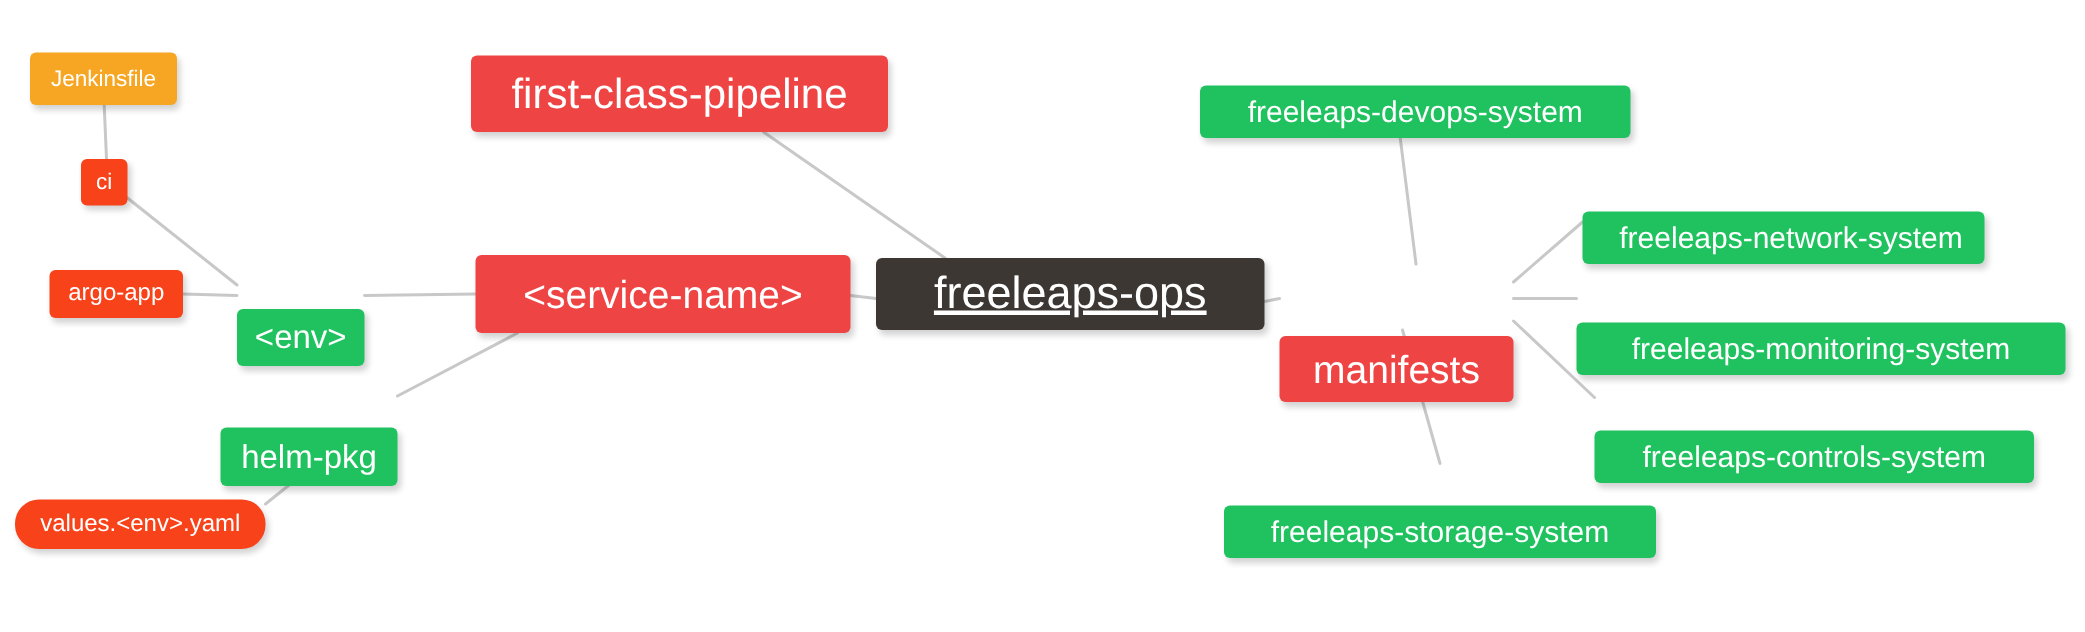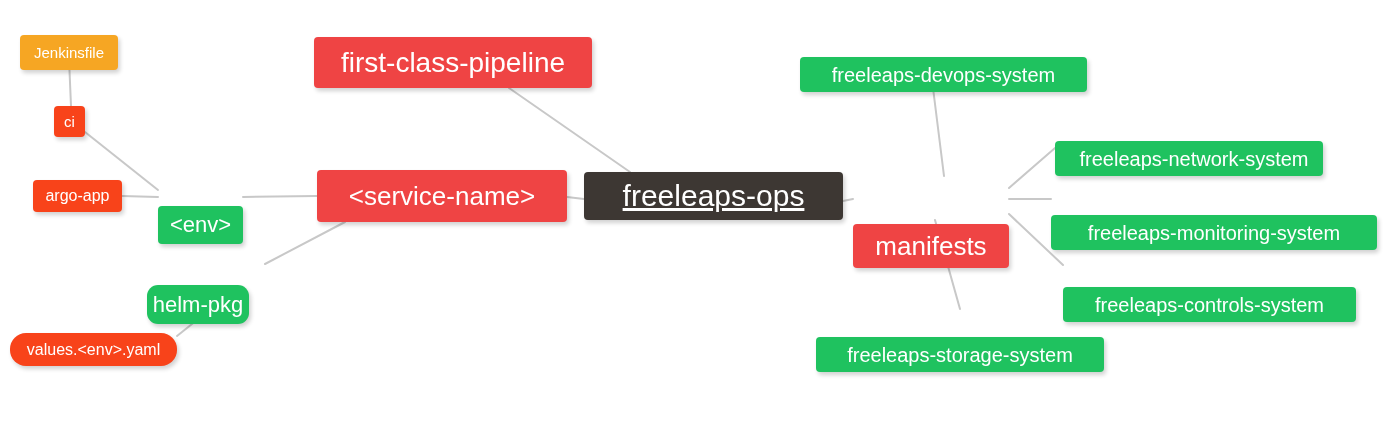--- a/index.html
+++ b/index.html
@@ -80,21 +80,21 @@
       </div>
       <div class="node n-blue" style="left: 317px; top: 170px; width: 250px; height: 52px; font-size: 26px;">
         <span class="node-label">&lt;service-name&gt;</span>
       </div>
       <div class="node n-blue" style="left: 853px; top: 176px; width: 156px; height: 44px; font-size: 26px; margin-top: 48px;">
         <span class="node-label">manifests</span>
       </div>
       <div class="node n-green" style="left: 158px; top: 178px; width: 85px; height: 38px; font-size: 22px;">
         <span class="node-label">&lt;env&gt;</span>
       </div>
-      <div class="node n-green" style="left: 147px; top: 257px; width: 102px; height: 39px; font-size: 22px; border-radius: 11px;">
+      <div class="node n-green" style="left: 147px; top: 257px; width: 118px; height: 39px; font-size: 22px;">
         <span class="node-label">helm-pkg</span>
       </div>
       <div class="node n-green" style="left: 800px; top: 29px; width: 287px; height: 35px; font-size: 20px;">
         <span class="node-label">freeleaps-devops-system</span>
       </div>
       <div class="node n-green" style="left: 1055px; top: 113px; width: 268px; height: 35px; font-size: 20px; padding-left: 20px;">
         <span class="node-label">freeleaps-network-system</span>
       </div>
       <div class="node n-green" style="left: 1051px; top: 187px; width: 326px; height: 35px; font-size: 20px;">
         <span class="node-label">freeleaps-monitoring-system</span>

